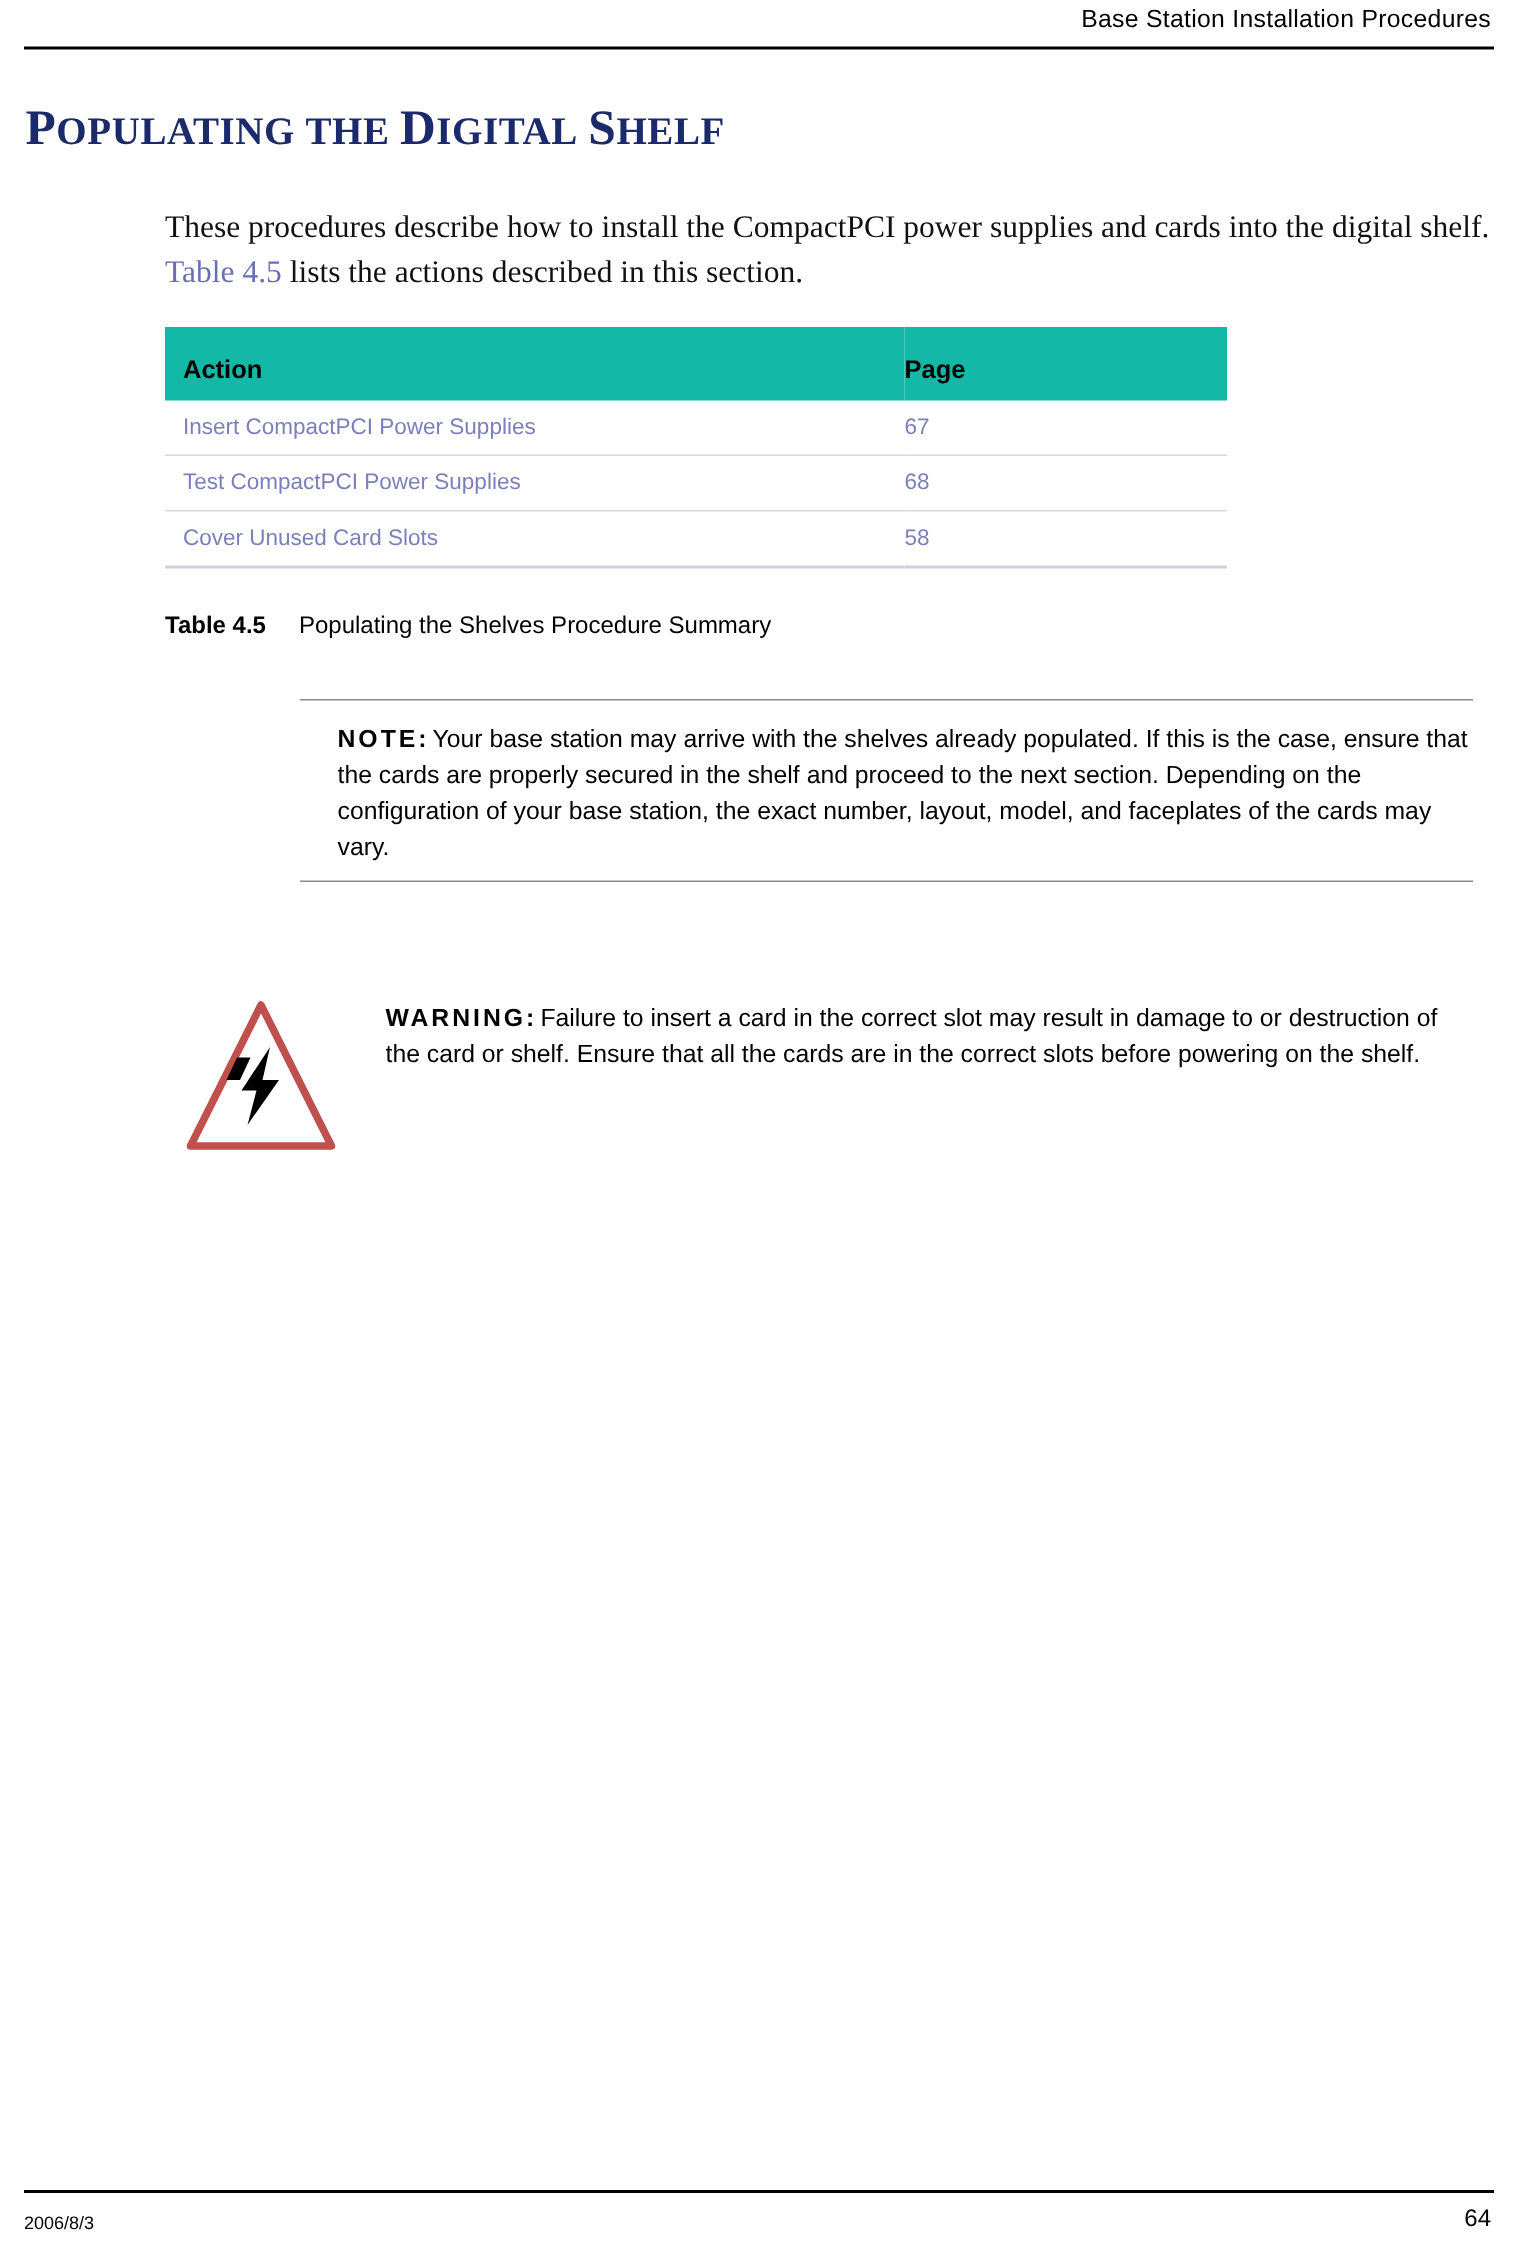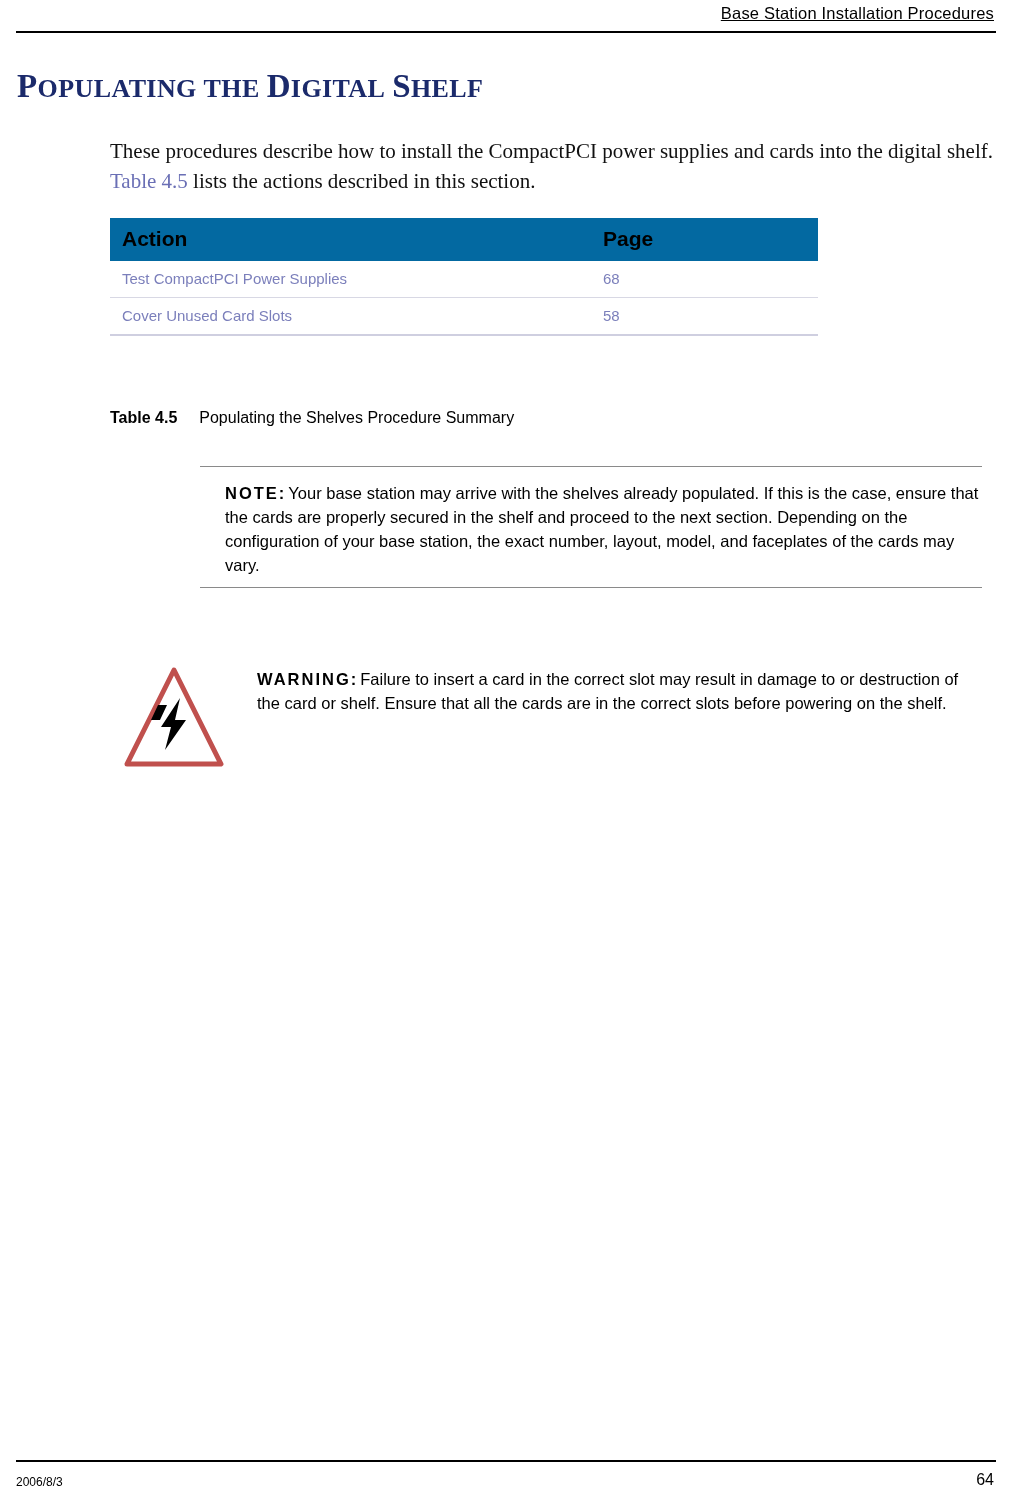--- a/index.html
+++ b/index.html
@@ -26,21 +26,20 @@
   }
   .header-title {
     position: absolute;
     right: 18px;
     top: 4px;
     font-size: 16.5px;
     font-family: "Liberation Sans", sans-serif;
     color: #000000;
     letter-spacing: 0.2px;
     white-space: nowrap;
-    text-decoration: underline;
   }
   .header-rule {
     position: absolute;
     left: 16px;
     right: 16px;
     top: 31px;
     height: 2px;
     background: #000000;
   }
 
@@ -81,26 +80,26 @@
   
   .summary-table {
     position: absolute;
     left: 110px;
     top: 218px;
     width: 708px;
     border-collapse: collapse;
     font-size: 15px;
   }
   .summary-table th {
-    background: #0369a1;
+    background: #14b8a6;
     text-align: left;
     font-weight: bold;
     color: #000;
-    font-size: 21px;
-    padding: 9px 0 10px 12px;
+    font-size: 17px;
+    padding: 19px 0 10px 12px;
     height: 18px;
   }
   .summary-table th.page-col {
     padding-left: 0;
     width: 215px;
   }
   .summary-table td {
     color: #7b7fbb;
     font-size: 15px;
     padding: 9px 0 10px 12px;
@@ -234,20 +233,24 @@
 </div>
 
 <table class="summary-table">
   <thead>
     <tr>
       <th>Action</th>
       <th class="page-col">Page</th>
     </tr>
   </thead>
   <tbody>
+    <tr>
+      <td>Insert CompactPCI Power Supplies</td>
+      <td class="page-col">67</td>
+    </tr>
     <tr>
       <td>Test CompactPCI Power Supplies</td>
       <td class="page-col">68</td>
     </tr>
     <tr>
       <td>Cover Unused Card Slots</td>
       <td class="page-col">58</td>
     </tr>
   </tbody>
 </table>

